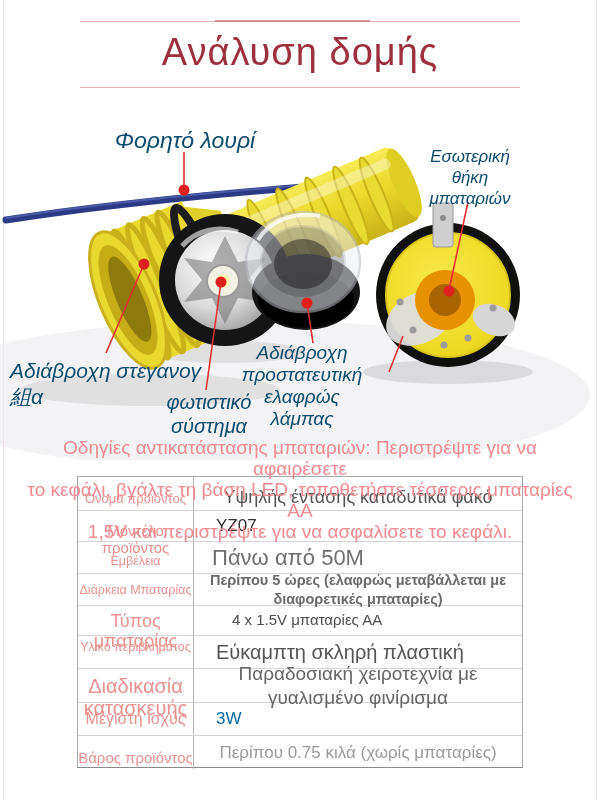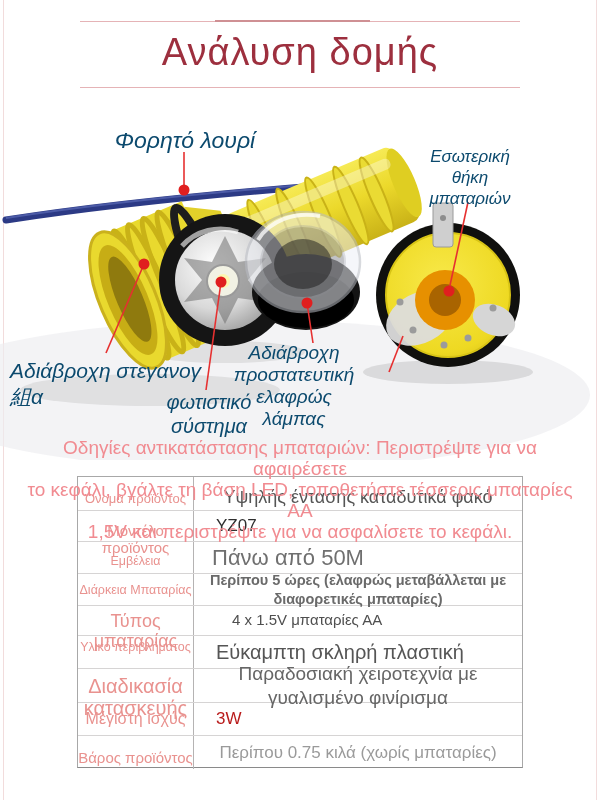--- a/index.html
+++ b/index.html
@@ -18,21 +18,21 @@
     position:absolute;left:0;right:0;top:31px;text-align:center;
     font-size:38px;color:#9d2f3e;letter-spacing:1px;
   }
 
   
   .callout{position:absolute;color:#0c4a6e;z-index:2;font-style:italic;}
   .strap-label{left:90px;top:127px;width:190px;text-align:center;font-size:23px;}
   .batt-label{left:408px;top:138px;width:124px;text-align:center;font-size:17px;line-height:21px;margin-top:8px;}
   .seal-label{left:10px;top:359px;width:210px;font-size:21px;}
   .led-label{left:145px;top:390px;width:128px;text-align:center;font-size:20px;line-height:24px;}
-  .cover-label{left:224px;top:342px;width:140px;text-align:center;font-size:19px;line-height:22px;}
+  .cover-label{left:232px;top:342px;width:140px;text-align:center;font-size:19px;line-height:22px;}
 
   .photo{position:absolute;left:0;top:140px;width:600px;height:320px;z-index:1;}
 
   
   .instructions{
     position:absolute;left:14px;right:14px;top:437px;z-index:3;
     text-align:center;color:#f18b91;font-size:19px;line-height:21px;
   }
 
   
@@ -70,21 +70,21 @@
   .t-row:nth-child(8) .t-label span{font-size:16px;transform:translateY(-9px)}
   .t-row:nth-child(9) .t-label span{font-size:15px;transform:translateY(-3px)}
 
   .t-row:nth-child(1) .t-value{font-size:18px;justify-content:center;text-align:center;align-items:flex-end;padding-bottom:2px;color:#555;}
   .t-row:nth-child(2) .t-value{font-size:17px;padding-left:22px;color:#2f2f2f;}
   .t-row:nth-child(3) .t-value{font-size:22px;padding-left:18px;color:#6f6f6f;}
   .t-row:nth-child(4) .t-value{font-size:14.5px;justify-content:center;text-align:center;color:#6a6a6a;font-weight:bold;}
   .t-row:nth-child(5) .t-value{font-size:15px;padding-left:38px;color:#4f4f4f;}
   .t-row:nth-child(6) .t-value{font-size:20px;padding-left:22px;color:#555;}
   .t-row:nth-child(7) .t-value{font-size:19px;justify-content:center;text-align:center;color:#666;}
-  .t-row:nth-child(8) .t-value{font-size:17px;padding-left:22px;color:#b91c1c;}
+  .t-row:nth-child(8) .t-value{font-size:17px;padding-left:22px;color:#0369a1;}
   .t-row:nth-child(9) .t-value{font-size:17px;justify-content:center;text-align:center;color:#9a9a9a;align-items:center;}
 </style>
 </head>
 <body>
 
 <div class="page">
   <div class="edge left"></div>
   <div class="edge right"></div>
 
   <div class="rule top"></div>

